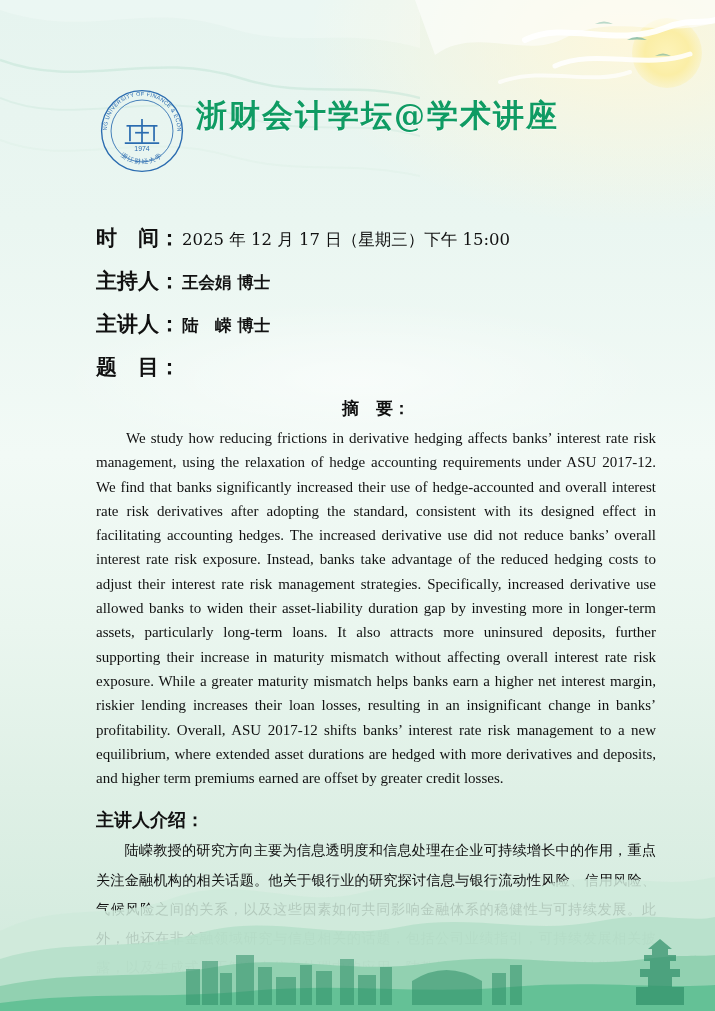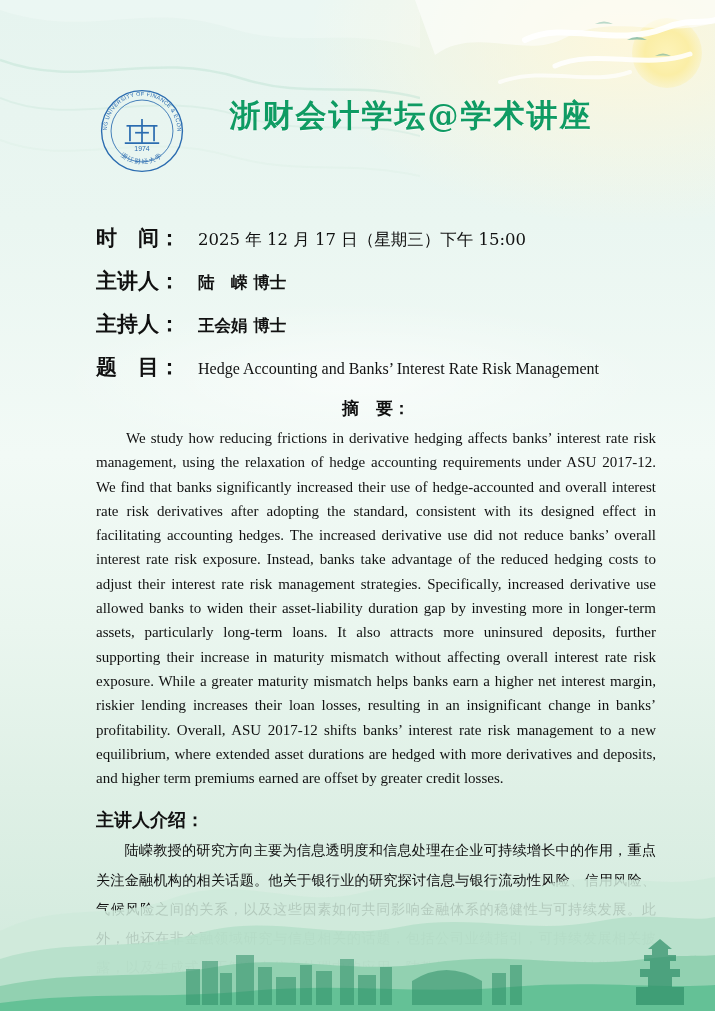--- a/index.html
+++ b/index.html
@@ -26,21 +26,21 @@
   .mist{
     position:absolute;left:0;right:0;height:160px;
     background:radial-gradient(ellipse 60% 70% at 50% 50%, rgba(255,255,255,.55), rgba(255,255,255,0) 70%);
   }
   .mountain{position:absolute;bottom:0;left:0;width:715px;height:230px;}
   .topleftwave{position:absolute;top:0;left:0;width:420px;height:230px;opacity:.6;}
   
   .logo{
     position:absolute;left:99px;top:88px;width:86px;height:86px;
   }
-  .title-block{position:absolute;left:196px;top:96px;width:430px;text-align:center;}
+  .title-block{position:absolute;left:196px;top:96px;width:430px;}
   .title-main{
     font-family:"DejaVu Serif", serif;
     font-size:31px;font-weight:bold;color:#0f9b63;letter-spacing:2px;
     line-height:1.25;
     text-shadow:0 1px 0 rgba(255,255,255,.6);
   }
   .title-sub{
     font-family:"DejaVu Serif", serif;
     font-size:25px;font-weight:bold;color:#0f9b63;letter-spacing:1px;
     margin-top:12px;
@@ -48,21 +48,21 @@
   
   .info{position:absolute;left:96px;top:224px;width:560px;}
   .info-row{display:flex;align-items:baseline;margin-bottom:15px;font-size:16.5px;color:#1a1a1a;}
   .info-label{
     font-family:"DejaVu Serif", serif;
     font-weight:bold;font-size:21px;white-space:nowrap;color:#111;
     letter-spacing:0px;
   }
   .info-value{
     font-family:"DejaVu Serif", serif;
-    font-size:16.5px;color:#111;margin-left:18px;
+    font-size:16.5px;color:#111;margin-left:2px;
   }
   .info-value.en{font-family:"Liberation Serif", serif;font-size:16px;}
   .info-value.bold{font-weight:bold;}
   .abstract-label{
     font-family:"DejaVu Serif", serif;font-weight:bold;font-size:17px;color:#111;
     margin-top:16px;
     text-align:center;
   }
   .para{
     font-family:"Liberation Serif", serif;
@@ -138,32 +138,31 @@
 
   <div class="info">
 
     <div class="info-row">
       <span class="info-label">时　间：</span>
       <span class="info-value">2025 年 12 月 17 日（星期三）下午 15:00</span>
     </div>
 
 
     <div class="info-row">
+      <span class="info-label">主持人：</span>
+      <span class="info-value bold">王会娟  博士</span>
+    </div>
+
+    <div class="info-row">
       <span class="info-label">主讲人：</span>
       <span class="info-value bold">陆　嵘  博士</span>
     </div>
 
     <div class="info-row">
-      <span class="info-label">主持人：</span>
-      <span class="info-value bold">王会娟  博士</span>
-    </div>
-
-    <div class="info-row">
       <span class="info-label">题　目：</span>
-      <span class="info-value en">Hedge Accounting and Banks’ Interest Rate Risk Management</span>
     </div>
 
     <div class="abstract-label">摘　要：</div>
     <div class="para">We study how reducing frictions in derivative hedging affects banks’ interest rate risk management, using the relaxation of hedge accounting requirements under ASU 2017-12. We find that banks significantly increased their use of hedge-accounted and overall interest rate risk derivatives after adopting the standard, consistent with its designed effect in facilitating accounting hedges. The increased derivative use did not reduce banks’ overall interest rate risk exposure. Instead, banks take advantage of the reduced hedging costs to adjust their interest rate risk management strategies. Specifically, increased derivative use allowed banks to widen their asset-liability duration gap by investing more in longer-term assets, particularly long-term loans. It also attracts more uninsured deposits, further supporting their increase in maturity mismatch without affecting overall interest rate risk exposure. While a greater maturity mismatch helps banks earn a higher net interest margin, riskier lending increases their loan losses, resulting in an insignificant change in banks’ profitability. Overall, ASU 2017-12 shifts banks’ interest rate risk management to a new equilibrium, where extended asset durations are hedged with more derivatives and deposits, and higher term premiums earned are offset by greater credit losses.</div>
 
     <div class="speaker-head">主讲人介绍：</div>
     <div class="para-cn">陆嵘教授的研究方向主要为信息透明度和信息处理在企业可持续增长中的作用，重点关注金融机构的相关话题。他关于银行业的研究探讨信息与银行流动性风险、信用风险、气候风险之间的关系，以及这些因素如何共同影响金融体系的稳健性与可持续发展。此外，他还在非金融领域研究与信息相关的话题，包括公司业绩指引，可持续发展相关披露，以及生成式人工智能在信息处理中的应用。陆教授于芝加哥大学获得会计学博士学位。在攻读博士之前，他曾在香港的高盛担任股票研究分析师。</div>
   </div>
 
   <svg class="mountain" viewBox="0 0 715 230" preserveAspectRatio="none">

